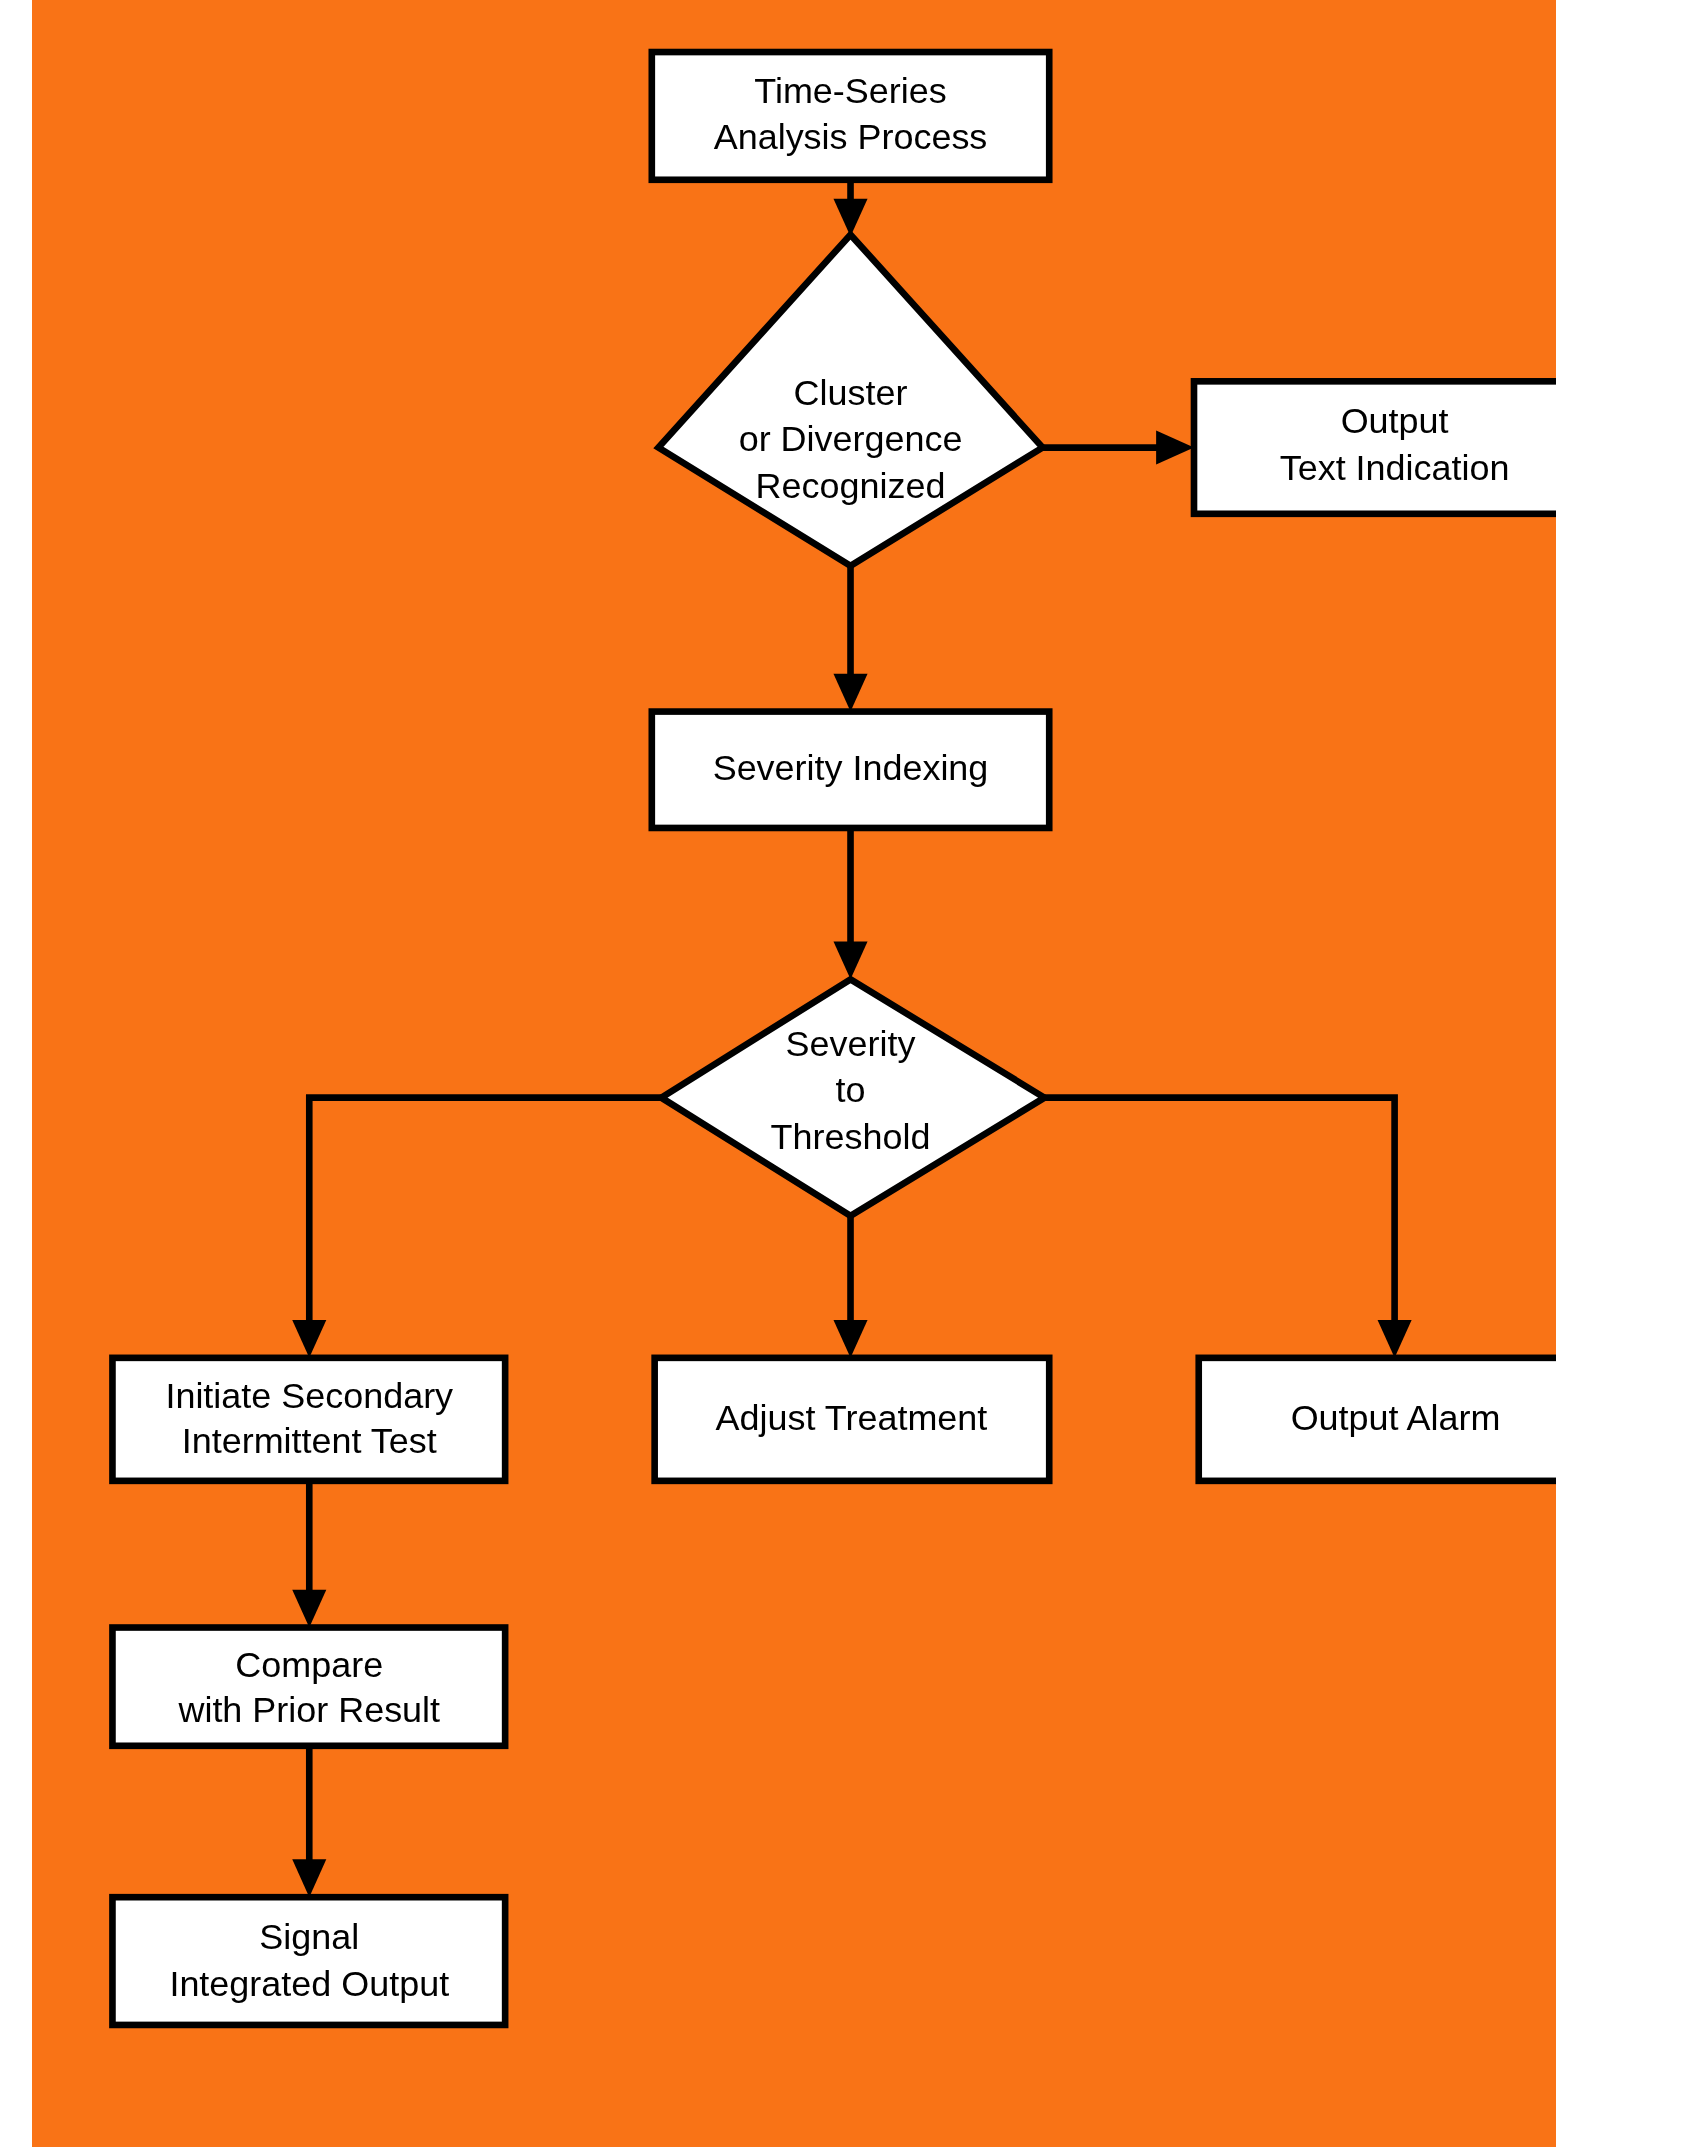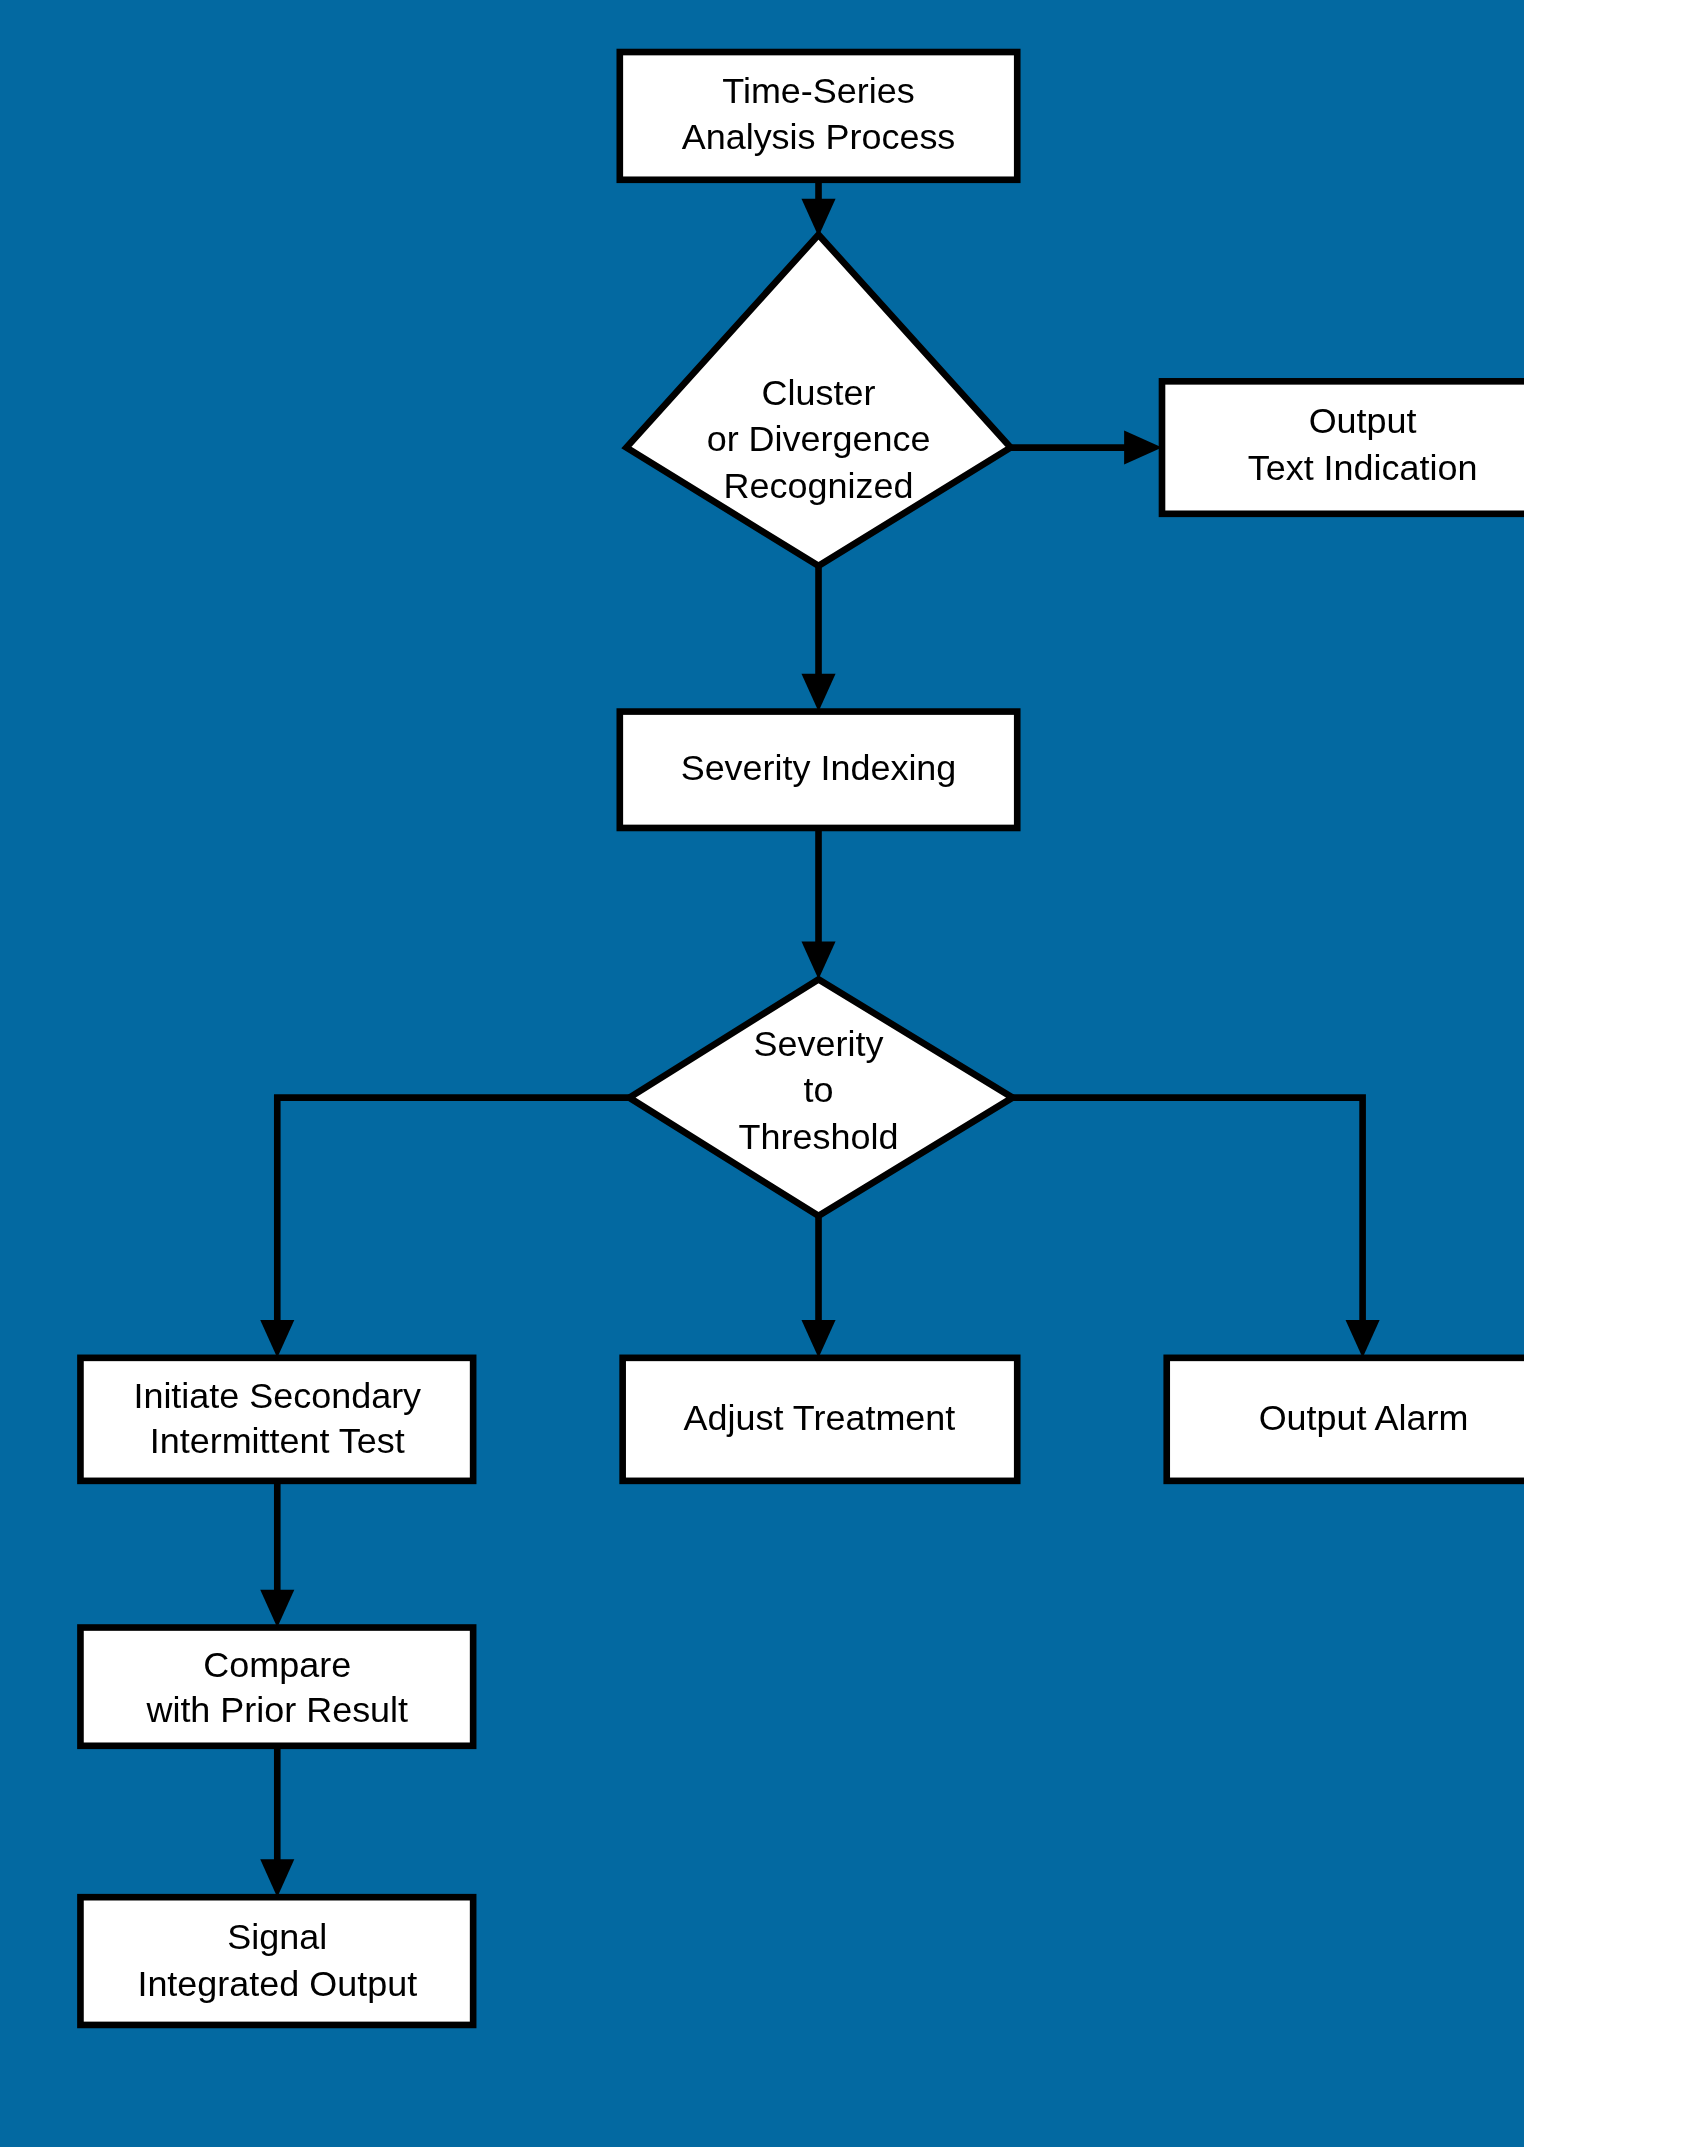--- a/index.html
+++ b/index.html
@@ -8,22 +8,23 @@
     padding: 0;
     background: #ffffff;
   }
   body {
     font-family: "Liberation Sans", sans-serif;
   }
   #page {
     position: relative;
     width: 1524px;
     height: 2147px;
-    background: #0369a1;
+    background: #f97316;
     overflow: hidden;
+    margin-left: 32px;
   }
   #flow-svg {
     position: absolute;
     top: 0;
     left: 0;
     width: 1708px;
     height: 2147px;
     display: block;
   }
   .node-shape {

